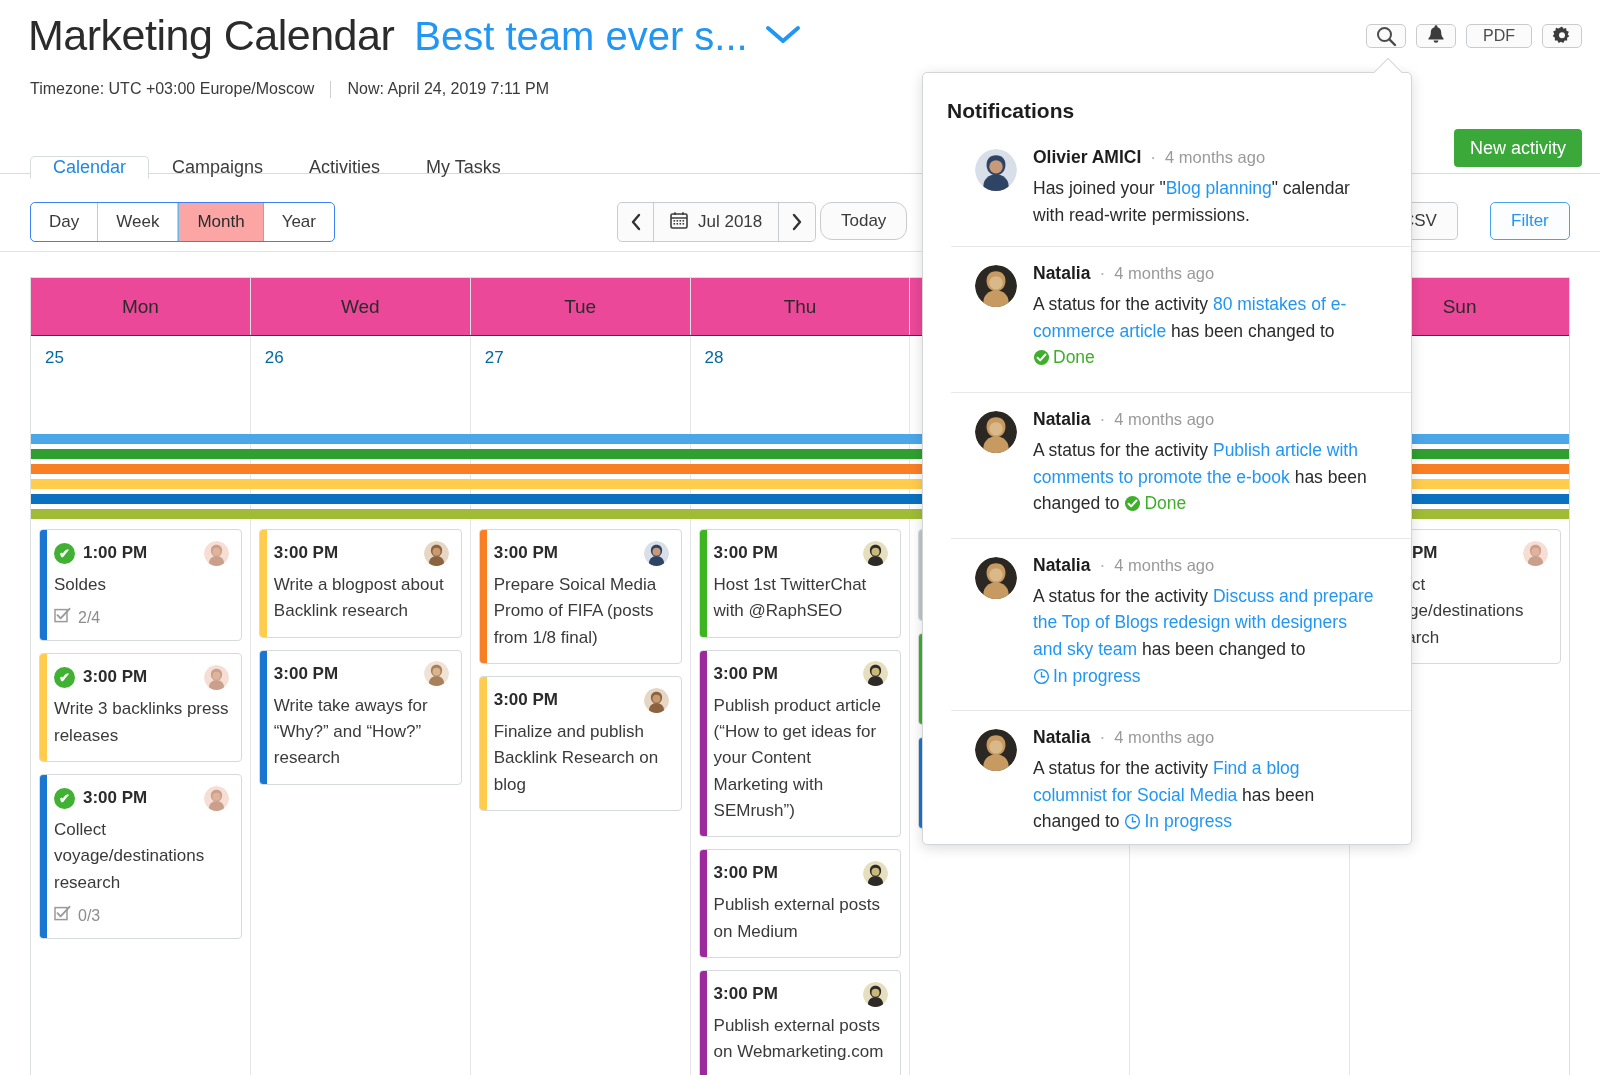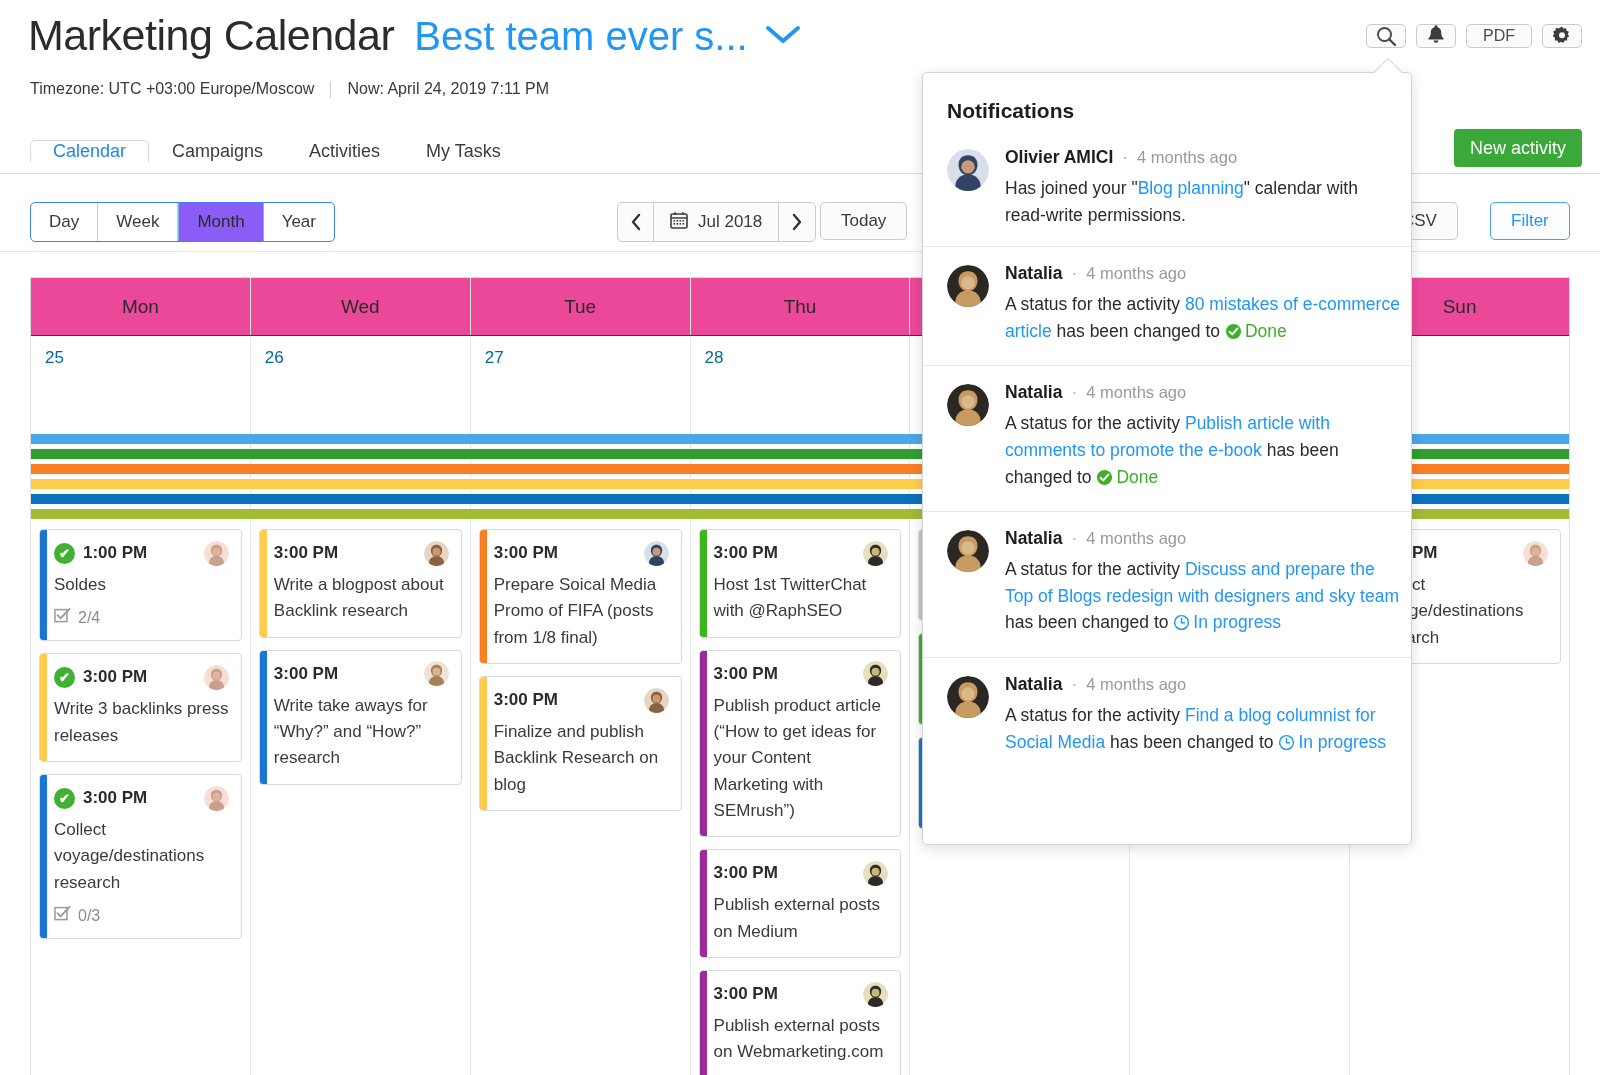--- a/index.html
+++ b/index.html
@@ -26,48 +26,48 @@
   .top-actions { position: absolute; right: 18px; top: 24px; display: flex; gap: 10px; align-items: center; }
   .icon-btn {
     width: 40px; height: 24px; border: 1px solid #c9ccce; border-radius: 5px;
     background: #fbfbfb; display: flex; align-items: center; justify-content: center;
     color: #4a4a4a;
   }
   .icon-btn.wide { width: 66px; font-size: 16px; color: #4c4c4c; }
 
   
   .tabbar { position: absolute; left: 0; top: 128px; width: 1600px; height: 46px; border-bottom: 1px solid #d8dbde; }
-  .tabs { position: absolute; left: 30px; top: 12px; display: flex; align-items: flex-start; height: 46px; }
+  .tabs { position: absolute; left: 30px; top: 4px; display: flex; align-items: flex-end; height: 46px; }
   .tab {
     padding: 0 22px; display: flex; align-items: center; font-size: 18px; color: #3c3c3c;
     border: 1px solid transparent; border-bottom: none;
   }
   .tab.active {
     color: #1e88e5; background: #fff;
     border: 1px solid #d8dbde; border-bottom: 1px solid #fff;
     border-radius: 5px 5px 0 0; margin-bottom: -1px;
   }
   .new-activity {
     position: absolute; right: 18px; top: 129px; height: 38px; padding: 0 16px;
     background: #3aa93a; color: #fff; border-radius: 4px; font-size: 18px;
     display: flex; align-items: center; justify-content: center;
   }
 
   
   .controlbar { position: absolute; left: 0; top: 174px; width: 1600px; height: 78px; border-bottom: 1px solid #e2e4e6; }
   .seg { position: absolute; left: 30px; top: 28px; display: flex; border: 1px solid #3b82f6; border-radius: 5px; overflow: hidden; background: #fff; text-align: center; }
   .seg div { padding: 0 18px; height: 38px; display: flex; align-items: center; font-size: 17px; color: #3a3a3a; border-right: 1px solid #c9ccce; }
   .seg div:last-child { border-right: none; }
-  .seg div.on { background: #8b5cf6; border-left: 1px solid #6ab8ea; border-right: 1px solid #6ab8ea; color: #2b2b2b; }
+  .seg div.on { background: #fca5a5; border-left: 1px solid #6ab8ea; border-right: 1px solid #6ab8ea; color: #2b2b2b; }
 
   .navgroup { position: absolute; left: 617px; top: 28px; display: flex; border: 1px solid #c9ccce; border-radius: 5px; overflow: hidden; background: #fbfbfb; }
   .navgroup .nb { width: 36px; height: 38px; display: flex; align-items: center; justify-content: center; font-size: 19px; color: #444; border-right: 1px solid #c9ccce; }
   .navgroup .nb:last-child { border-right: none; }
   .navgroup .period { padding: 0 16px; height: 38px; display: flex; align-items: center; gap: 10px; font-size: 17px; color: #3a3a3a; border-right: 1px solid #c9ccce; background: #fbfbfb; }
-  .today-btn { position: absolute; left: 820px; top: 28px; height: 38px; padding: 0 20px; border: 1px solid #c9ccce; border-radius: 5px; background: #fbfbfb; display: flex; align-items: center; font-size: 17px; color: #3a3a3a; }
+  .today-btn { position: absolute; left: 820px; top: 28px; height: 38px; padding: 0 20px; border: 1px solid #c9ccce; border-radius: 12px; background: #fbfbfb; display: flex; align-items: center; font-size: 17px; color: #3a3a3a; }
   .csv-btn { position: absolute; left: 1381px; top: 28px; height: 38px; padding: 0 20px; border: 1px solid #c9ccce; border-radius: 5px; background: #fbfbfb; display: flex; align-items: center; font-size: 17px; color: #3a3a3a; }
   .filter-btn { position: absolute; left: 1490px; top: 28px; height: 38px; padding: 0 20px; border: 1px solid #4aa3e8; border-radius: 5px; background: #fbfdff; display: flex; align-items: center; font-size: 17px; color: #2196f3; }
 
   
   .cal { position: absolute; left: 30px; top: 277px; width: 1540px; height: 798px; border: 1px solid #dcdfe1; border-bottom: none; }
   .dow-row { display: flex; height: 58px; background: #ec4899; border-bottom: 1px solid #4c1d95; }
   .dow { flex: 1; display: flex; align-items: center; justify-content: center; font-size: 19px; color: #2b2b2b; border-right: 1px solid #dcdfe1; }
   .dow:last-child { border-right: none; }
 
   .grid-wrap { position: relative; height: 739px; }
@@ -99,21 +99,21 @@
   .notif {
     position: absolute; left: 922px; top: 72px; width: 490px; height: 773px;
     background: #fff; border: 1px solid #d3d6d8; border-radius: 5px;
     box-shadow: 0 3px 14px rgba(0,0,0,0.14); z-index: 40; overflow: hidden;
   }
   .notif-arrow {
     position: absolute; left: 1378px; top: 62px; width: 20px; height: 20px; background: #fff;
     border-left: 1px solid #d3d6d8; border-top: 1px solid #d3d6d8; transform: rotate(45deg); z-index: 41;
   }
   .notif h3 { margin: 0; padding: 26px 15px 18px 24px; font-size: 21px; font-weight: 700; color: #1d1d1d; }
-  .nrow { display: flex; gap: 16px; padding: 16px 8px 18px 24px; border-top: 1px solid #e6e8ea; }
+  .nrow { display: flex; gap: 16px; padding: 16px 34px 18px 24px; border-top: 1px solid #e6e8ea; margin-left: 28px; }
   .nrow:first-of-type { border-top: none; padding-top: 6px; }
   .navatar { width: 42px; height: 42px; border-radius: 50%; overflow: hidden; flex: none; margin-top: 2px; }
   .nbody { flex: 1; }
   .nhead { font-size: 17.5px; color: #1d1d1d; font-weight: 700; display: flex; align-items: baseline; gap: 9px; }
   .nhead .dot { color: #b4b4b4; font-weight: 400; }
   .nhead .ago { color: #9a9a9a; font-weight: 400; font-size: 16.5px; }
   .ntext { font-size: 17.5px; color: #2b2b2b; line-height: 1.52; margin-top: 7px; }
   .lnk { color: #2196f3; }
   .st-done { color: #3fae2a; white-space: nowrap; }
   .st-prog { color: #2196f3; white-space: nowrap; }

